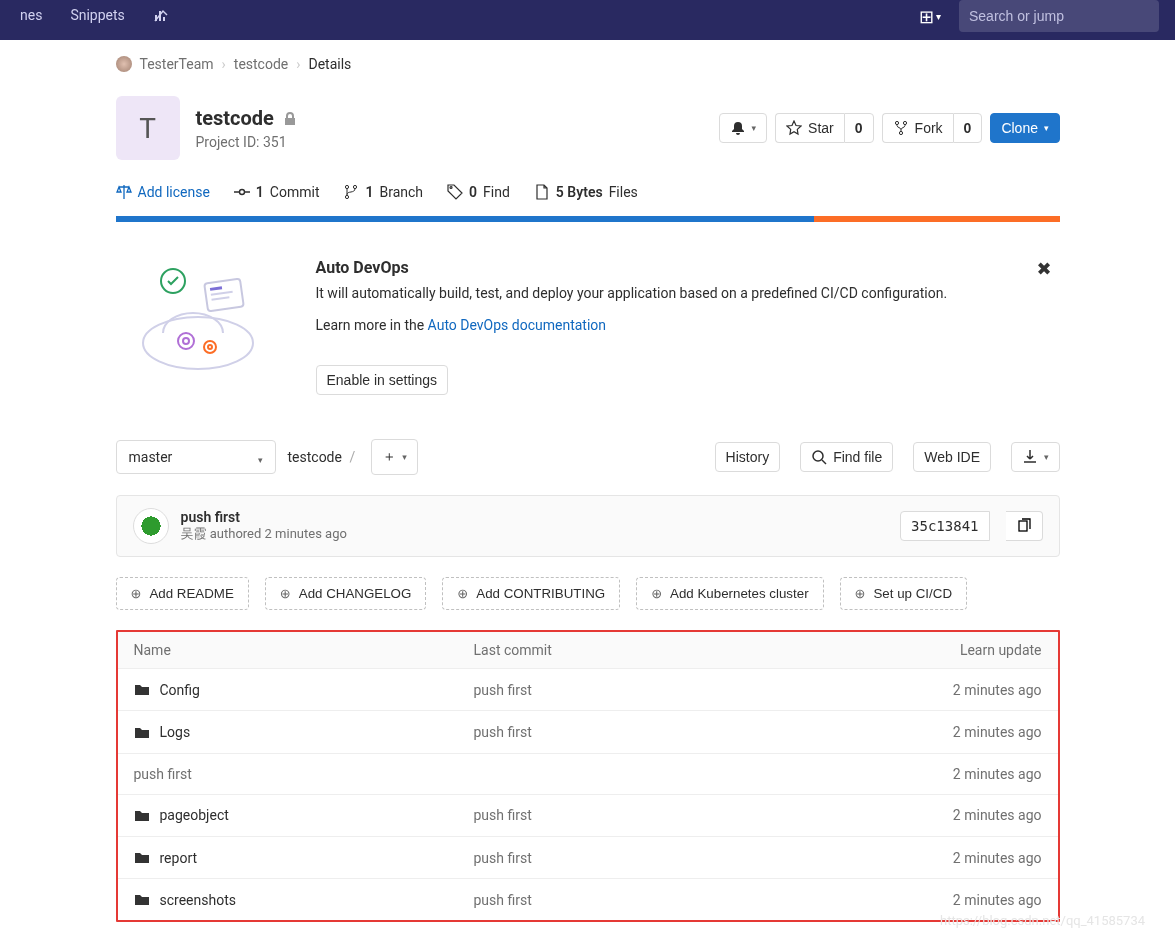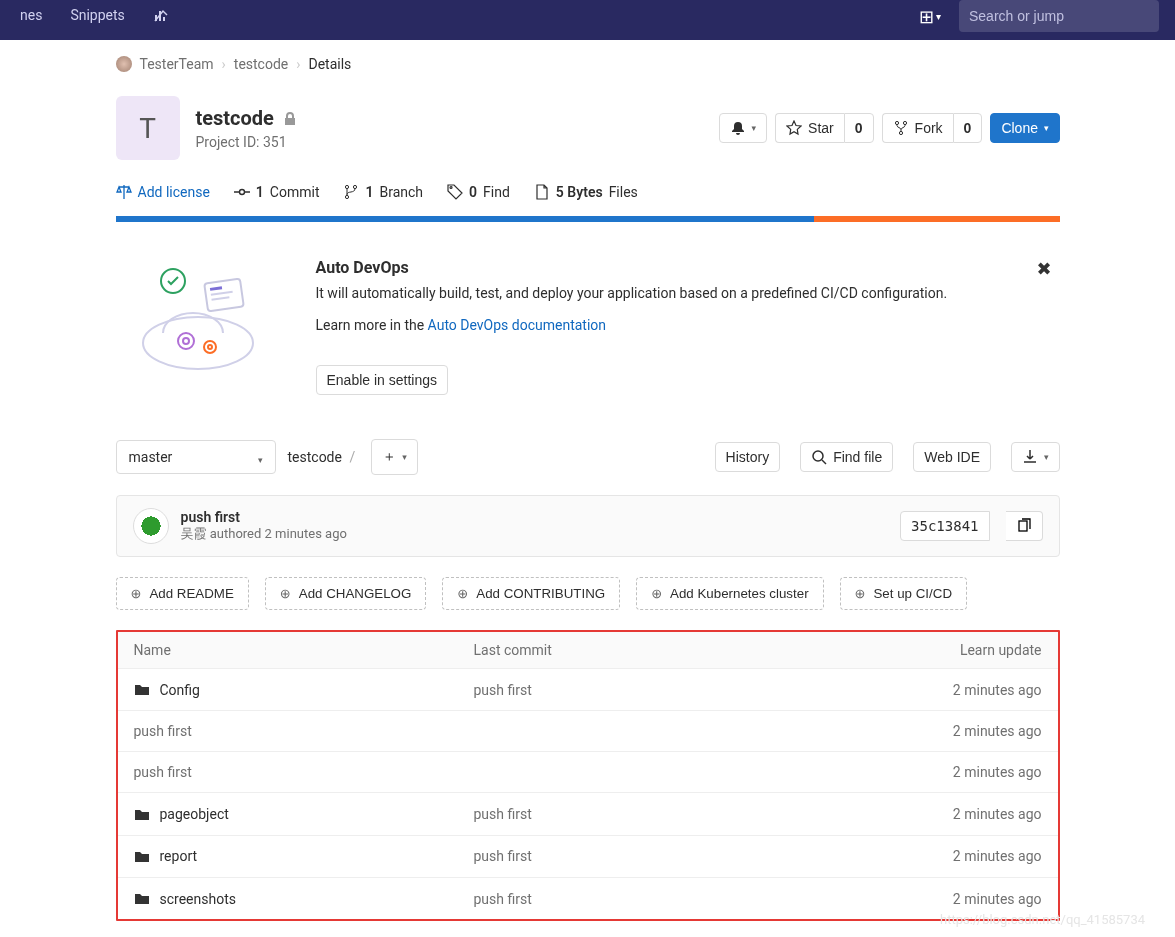--- a/index.html
+++ b/index.html
@@ -357,20 +357,26 @@
             <div class="c1">
               <span class="folder-ico"><svg class="ico" viewBox="0 0 16 16">
                   <path d="M1 3h5l2 2h7v8H1V3z"></path>
                 </svg></span>
               <span>Config</span>
             </div>
             <div class="c2">push first</div>
             <div class="c3">2 minutes ago</div>
           </div>
           <div class="file-row">
+            <div class="c1">
+              <span class="folder-ico"><svg class="ico" viewBox="0 0 16 16">
+                  <path d="M1 3h5l2 2h7v8H1V3z"></path>
+                </svg></span>
+              <span>Logs</span>
+            </div>
             <div class="c2">push first</div>
             <div class="c3">2 minutes ago</div>
           </div>
           <div class="file-row">
             <div class="c2">push first</div>
             <div class="c3">2 minutes ago</div>
           </div>
           <div class="file-row">
             <div class="c1">
               <span class="folder-ico"><svg class="ico" viewBox="0 0 16 16">

